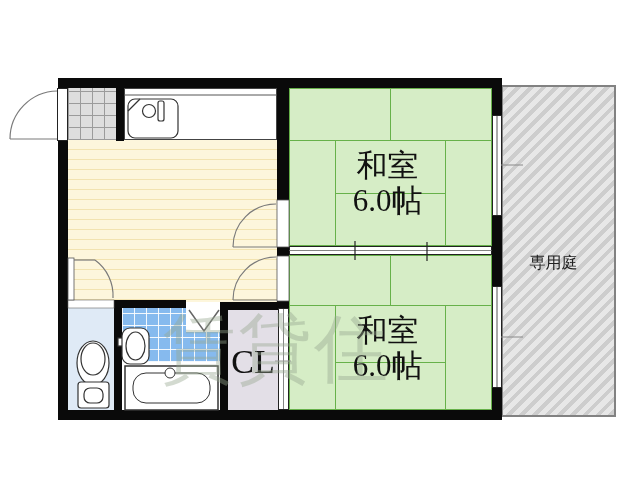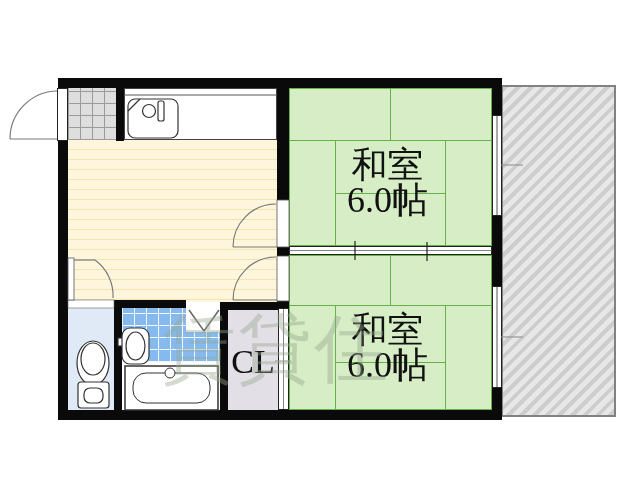--- a/index.html
+++ b/index.html
@@ -30,21 +30,21 @@
   .clroom{position:absolute;left:228px;top:310px;width:50px;height:100px;background:#e3dfe7;}
   .cldoor{position:absolute;left:278px;top:308px;width:11px;height:102px;background:#fff;
           box-sizing:border-box;border:1px solid #222;}
   .window{position:absolute;left:492px;width:10px;background:#fff;box-sizing:border-box;border:1px solid #222;}
   .entframe{position:absolute;left:57px;top:88px;width:11px;height:53px;background:#fff;
             box-sizing:border-box;border:1px solid #222;}
   svg.overlay{position:absolute;left:0;top:0;pointer-events:none;}
   
   .lbl{position:absolute;color:#111;text-align:center;}
   .lbl-dk{left:130px;top:190px;width:80px;font-size:38px;line-height:40px;}
-  .lbl-washitsu{left:320px;width:135px;font-size:36px;line-height:35px;}
+  .lbl-washitsu{left:320px;width:135px;font-size:31px;line-height:35px;}
   .lbl-wu{top:148px;}
   .lbl-wl{top:313px;}
   .lbl-cl{left:226px;top:344px;width:54px;font-size:34px;line-height:36px;}
   .lbl-garden{left:501px;top:254px;width:105px;font-size:16px;line-height:18px;color:#222;
               font-family:"Liberation Sans","DejaVu Sans",sans-serif;}
   .watermark{position:absolute;left:162px;top:300px;font-size:74px;font-weight:normal;
              letter-spacing:2px;color:rgba(150,168,142,0.42);white-space:nowrap;z-index:50;}
 </style>
 </head>
 <body>
@@ -175,16 +175,17 @@
 
   <div class="lbl lbl-washitsu lbl-wu">
     <div>和室</div>
     <div>6.0帖</div>
   </div>
   <div class="lbl lbl-washitsu lbl-wl">
     <div>和室</div>
     <div>6.0帖</div>
   </div>
   <div class="lbl lbl-cl">CL</div>
+  <div class="lbl lbl-garden">専用庭</div>
 
   <div class="watermark">賃貸住</div>
 
 </div>
 
 </body></html>

